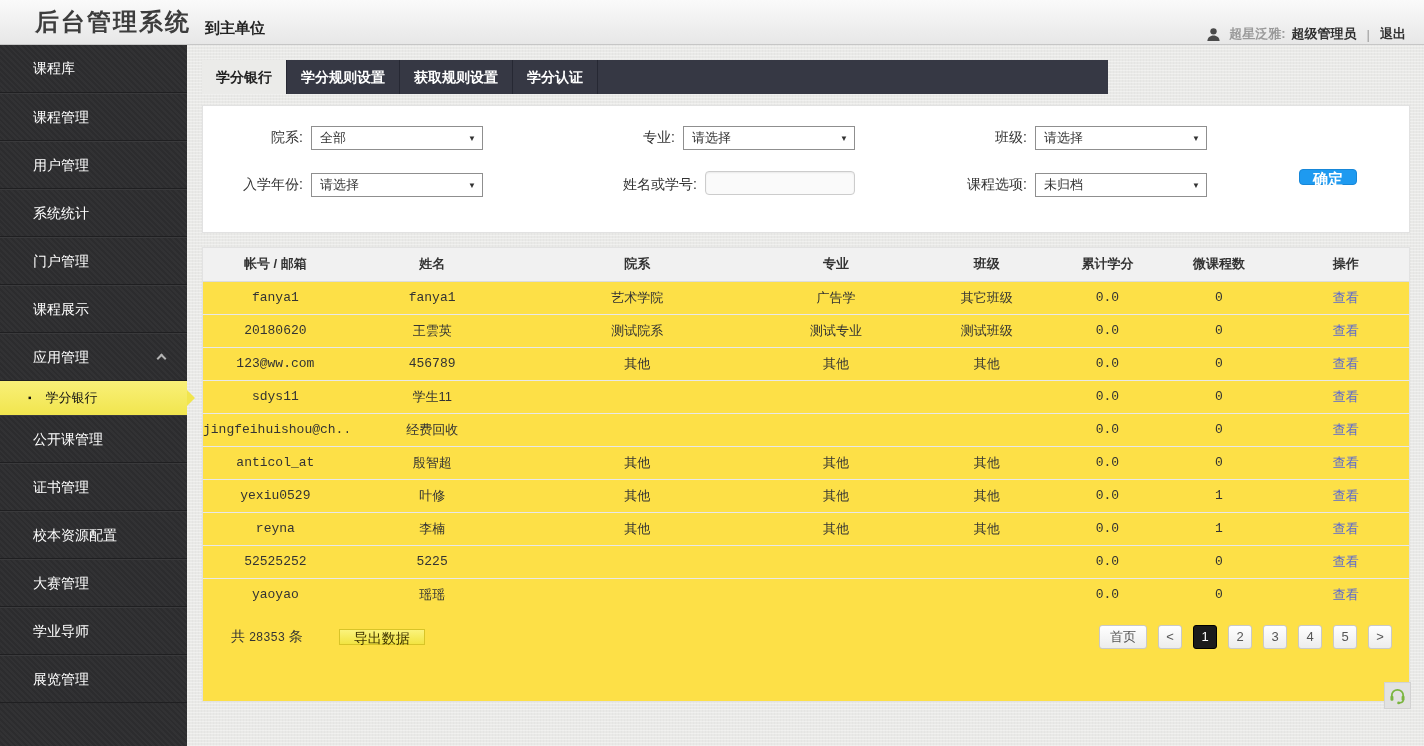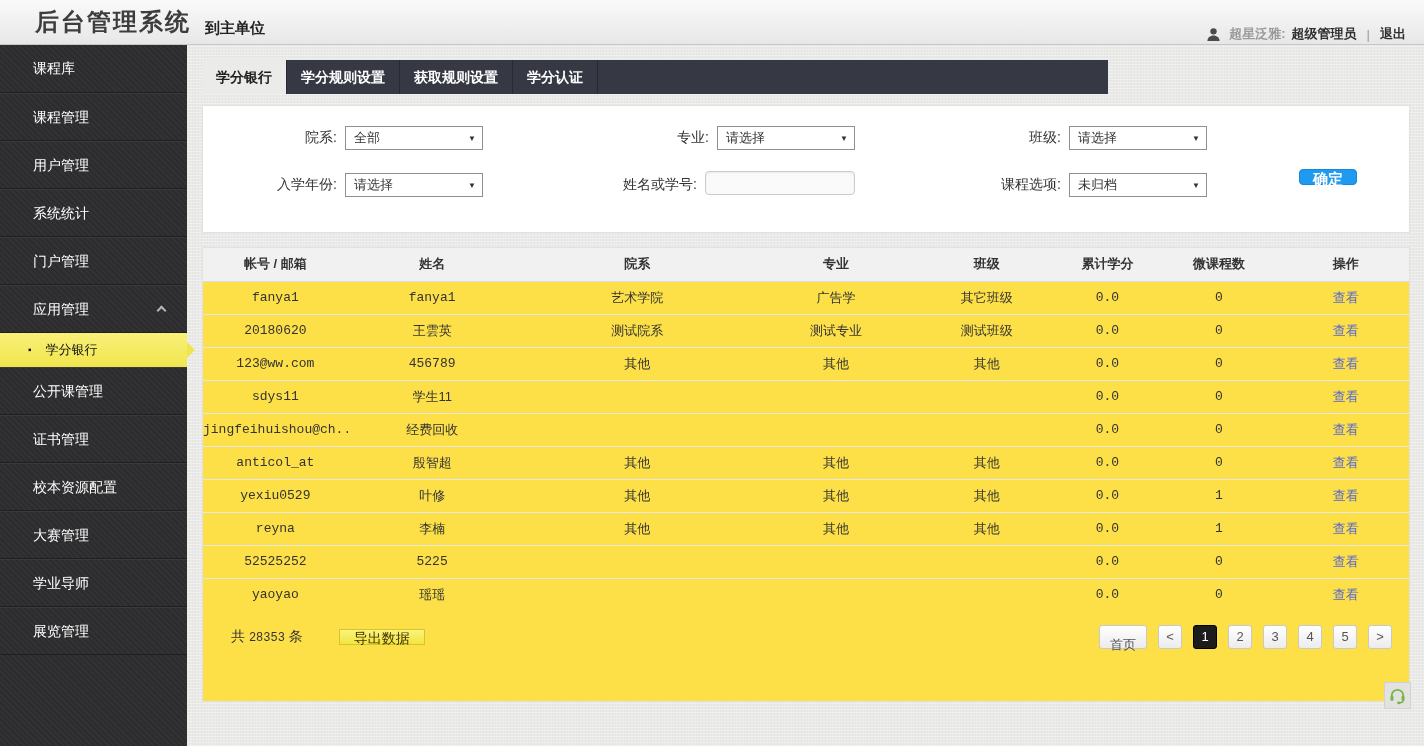--- a/index.html
+++ b/index.html
@@ -43,21 +43,21 @@
   .content { position:absolute; left:187px; top:45px; right:0; bottom:0; padding:0 14px 0 15px; }
   .tabbar { margin-top:15px; width:906px; height:34px; background:#363844; display:flex; }
   .tab { padding:0 14px; line-height:34px; font-size:14px; font-weight:bold; color:#fff;
     border-right:1px solid #262833; cursor:pointer; white-space:nowrap; }
   .tab.active { background:#ebebe9; color:#222; }
   
   .filter-panel { margin-top:11px; background:#fff; height:128px; position:relative; border:1px solid #e2e2e2; }
   .filter-grid { display:grid; grid-template-columns:280px 372px 352px; row-gap:23px; padding-top:20px; }
   .field { display:flex; align-items:center; height:24px; }
   .flabel { flex:1; text-align:right; padding-right:8px; font-size:14px; color:#333; white-space:nowrap; }
-  .select { display:inline-flex; width:138px; height:24px; border:1px solid #8f8f8f; background:#fff;
+  .select { display:inline-flex; width:172px; height:24px; border:1px solid #8f8f8f; background:#fff;
     align-items:center; justify-content:space-between; padding:0 6px 0 8px; font-size:13px; color:#333; cursor:pointer; flex:none; }
   .select .arr { font-size:8px; color:#333; }
   .tinput { display:inline-block; width:150px; height:24px; border:1px solid #ccc; border-radius:4px;
     background:#fafafa; box-shadow:inset 0 1px 2px rgba(0,0,0,.07); cursor:text; flex:none; }
   .btn-confirm { position:absolute; right:52px; top:63px; width:58px; height:16px; background:#1e9af0;
     color:#fff; font-size:15px; font-weight:bold; border:1px solid #1787d8; border-radius:4px; cursor:pointer;
     font-family:inherit; }
   
   .table-panel { margin-top:14px; background:#fde047; border:1px solid #e2e2e2; min-height:455px; padding-bottom:42px; }
   .data-table { width:100%; border-collapse:collapse; table-layout:fixed; }
@@ -73,21 +73,21 @@
   .mono { font-family:"Liberation Mono","DejaVu Sans Mono",monospace; font-size:12px; }
   .view { color:#5a68d0; font-size:13px; text-decoration:none; cursor:pointer; }
   .table-footer { display:flex; align-items:center; margin-top:14px; padding:0 17px 0 28px; }
   .total { font-size:14px; color:#333; }
   .btn-export { margin-left:36px; height:16px; padding:0 14px; background:linear-gradient(#fbf37c,#f2e442);
     border:1px solid #d8c428; border-radius:0; font-size:14px; color:#3f3400; cursor:pointer; font-family:inherit; }
   .pagination { margin-left:auto; display:flex; gap:11px; }
   .pbtn { min-width:24px; height:24px; line-height:22px; padding:0 4px; text-align:center; font-size:13px;
     color:#555; background:linear-gradient(#fff,#ececec); border:1px solid #c9c9c9; border-radius:3px;
     cursor:pointer; font-family:inherit; }
-  .pbtn.first { padding:8px 10px; }
+  .pbtn.first { padding:0 10px; }
   .pbtn.active { background:#1c1c1c; color:#fff; border-color:#000; }
   
   .headset { position:absolute; right:13px; bottom:37px; width:27px; height:27px; background:#e2e2e2;
     border:1px solid #d2d2d2; display:flex; align-items:center; justify-content:center; cursor:pointer; z-index:7; }
 </style>
 </head>
 <body>
 
 <header class="topbar">
   <div class="logo">后台管理系统</div>
@@ -119,20 +119,24 @@
       <div class="side-item">
     <span class="lbl">用户管理</span>
     
   </div>
       <div class="side-item">
     <span class="lbl">系统统计</span>
     
   </div>
       <div class="side-item">
     <span class="lbl">门户管理</span>
+    
+  </div>
+      <div class="side-item">
+    <span class="lbl">课程展示</span>
     
   </div>
       <div class="side-item expanded">
     <span class="lbl">应用管理</span>
     <span class="chev"></span>
   </div>
       <div class="side-sub active">
     <span class="bullet">▪</span>
     <span class="lbl">学分银行</span>
   </div>

